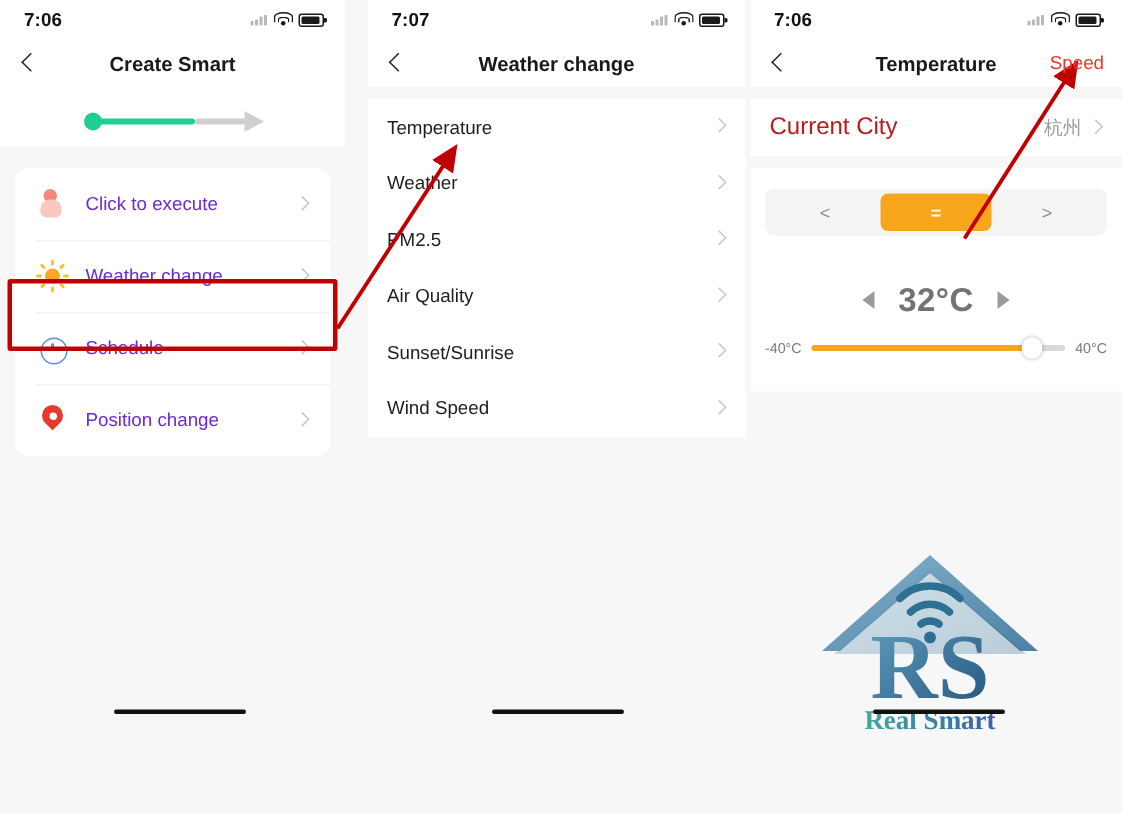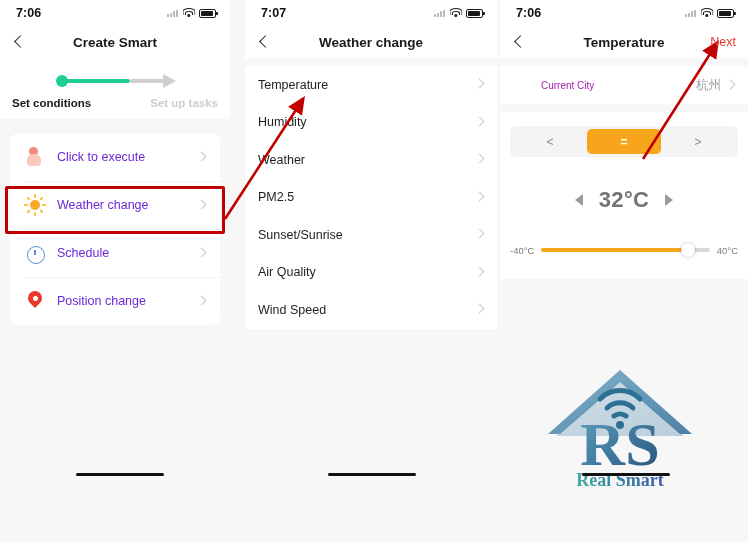--- a/index.html
+++ b/index.html
@@ -128,21 +128,21 @@
   }
   .prow .lbl { font-size:12.5px; color:#1e1e1e; }
   .prow .chev { margin-left:auto; width:9px; height:9px; position:relative; }
   .prow .chev::before {
     content:""; position:absolute; left:0; top:0; width:6px; height:6px;
     border-right:1.3px solid #c9c9c9; border-top:1.3px solid #c9c9c9; transform:rotate(45deg);
   }
 
   
   .city-card { background:#fff; margin-top:8px; height:38px; display:flex; align-items:center; padding:0 12px 0 13px; }
-  .city-card .lbl { font-size:10px; color:#a21caf;margin-left:28px; }
+  .city-card .lbl { font-size:16px; color:#b91c1c; }
   .city-card .val { margin-left:auto; font-size:12.5px; color:#9a9a9a; }
   .city-card .chev { width:9px; height:9px; position:relative; margin-left:6px; }
   .city-card .chev::before {
     content:""; position:absolute; left:0; top:0; width:6px; height:6px;
     border-right:1.3px solid #c9c9c9; border-top:1.3px solid #c9c9c9; transform:rotate(45deg);
   }
 
   .cond-card { background:#fff; margin-top:8px; padding:14px 0 22px; }
   .seg {
     display:flex; align-items:center; background:#f4f4f4; border-radius:6px;
@@ -153,21 +153,21 @@
     font-size:12px; color:#8d8d8d; height:100%; border-radius:5px; user-select:none;
   }
   .seg-btn.active { background:#f7a61b; color:#fff; font-weight:600; }
 
   .temp-row { display:flex; align-items:center; justify-content:center; gap:16px; margin-top:30px; }
   .tri { width:0; height:0; }
   .tri-l { border-top:6px solid transparent; border-bottom:6px solid transparent; border-right:8px solid #9a9a9a; }
   .tri-r { border-top:6px solid transparent; border-bottom:6px solid transparent; border-left:8px solid #9a9a9a; }
   .temp-val { font-size:22px; font-weight:700; color:#737373; letter-spacing:.3px; }
 
-  .slider-row { display:flex; align-items:center; padding:0 10px; margin-top:30px; gap:7px; }
+  .slider-row { display:flex; align-items:center; padding:0 10px; margin-top:12px; gap:7px; }
   .slider-end { font-size:9.5px; color:#7a7a7a; white-space:nowrap; }
   .slider-track { flex:1; position:relative; height:14px; display:flex; align-items:center; }
   .slider-track .bar { position:absolute; left:0; right:0; height:4px; background:#d9d9d9; border-radius:2px; }
   .slider-track .fill { position:absolute; left:0; height:4px; background:#f7a61b; border-radius:2px; width:87%; }
   .slider-track .thumb {
     position:absolute; left:87%; transform:translateX(-50%);
     width:14px; height:14px; border-radius:50%; background:#fff;
     box-shadow:0 0 3px rgba(0,0,0,.32);
   }
 
@@ -219,24 +219,20 @@
       <span class="back-chev"></span>
       <span class="nav-title">Create Smart</span>
     </div>
 
     <div class="stepper-wrap">
       <div class="stepper">
         <span class="st-dot"></span>
         <span class="st-line-a"></span>
         <span class="st-line-b"></span>
         <span class="st-arrow"></span>
-      </div>
-      <div class="step-labels">
-        <span class="s1">Set conditions</span>
-        <span class="s2">Set up tasks</span>
       </div>
     </div>
 
     <div class="card">
       <div class="row">
         <span class="ico ic-tap"></span>
         <span class="lbl">Click to execute</span>
         <span class="chev"></span>
       </div>
       <div class="row">
@@ -295,37 +291,33 @@
       <span class="back-chev"></span>
       <span class="nav-title">Weather change</span>
     </div>
 
     <div class="plain-card">
       <div class="prow">
         <span class="lbl">Temperature</span>
         <span class="chev"></span>
       </div>
       <div class="prow">
-        <span class="lbl">Humidity</span>
-        <span class="chev"></span>
-      </div>
-      <div class="prow">
         <span class="lbl">Weather</span>
         <span class="chev"></span>
       </div>
       <div class="prow">
         <span class="lbl">PM2.5</span>
         <span class="chev"></span>
       </div>
       <div class="prow">
+        <span class="lbl">Air Quality</span>
+        <span class="chev"></span>
+      </div>
+      <div class="prow">
         <span class="lbl">Sunset/Sunrise</span>
-        <span class="chev"></span>
-      </div>
-      <div class="prow">
-        <span class="lbl">Air Quality</span>
         <span class="chev"></span>
       </div>
       <div class="prow">
         <span class="lbl">Wind Speed</span>
         <span class="chev"></span>
       </div>
     </div>
   </div>
 
   <div class="panel" id="panel-3">
@@ -346,21 +338,21 @@
           </span>
         <span class="batt">
             <i style="width:92%"></i>
           </span>
       </span>
     </div>
 
     <div class="navbar">
       <span class="back-chev"></span>
       <span class="nav-title">Temperature</span>
-      <span class="nav-action">Next</span>
+      <span class="nav-action">Speed</span>
     </div>
 
     <div class="city-card">
       <span class="lbl">Current City</span>
       <span class="val">杭州</span>
       <span class="chev"></span>
     </div>
 
     <div class="cond-card">
       <div class="seg">

